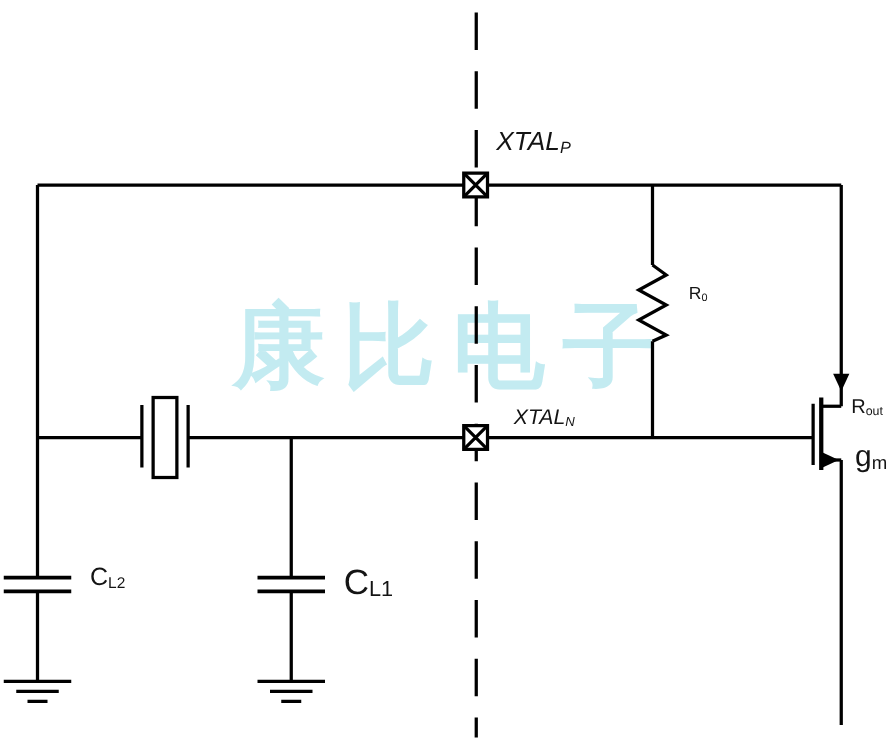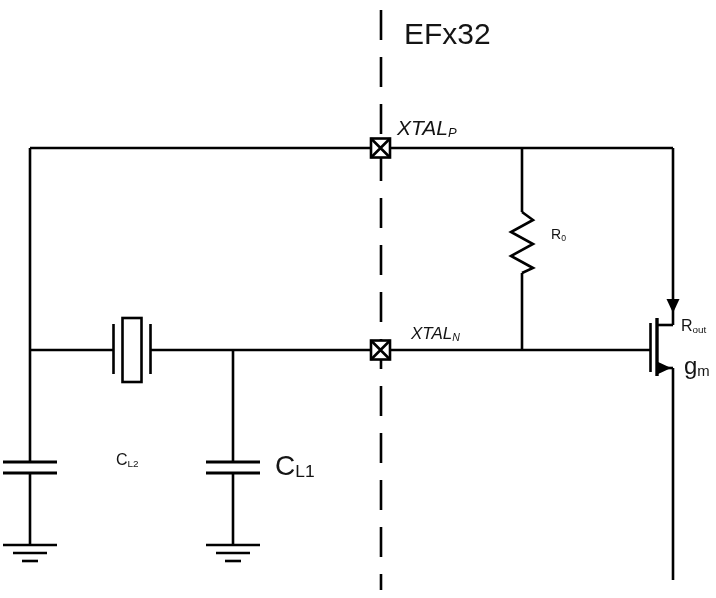--- a/index.html
+++ b/index.html
@@ -32,33 +32,34 @@
   .lbl {
     position: absolute;
     z-index: 2;
     white-space: nowrap;
     line-height: 1;
     color: #141414;
   }
   .lbl .sub { font-size: 0.62em; vertical-align: -2px; }
   .italic { font-style: italic; }
   #lbl-efx32 { left: 404px; top: 19px;  font-size: 30px; }
-  #lbl-xtalp { left: 397px; top: 117px; font-size: 21px; }
+  #lbl-xtalp { left: 397px; top: 103px; font-size: 21px; }
   #lbl-xtaln { left: 411px; top: 325px; font-size: 17px; }
   #lbl-r0    { left: 551px; top: 227px; font-size: 14px; }
   #lbl-rout  { left: 681px; top: 318px; font-size: 16px; }
   #lbl-gm    { left: 684px; top: 354px; font-size: 24px; }
-  #lbl-cl2   { left: 72px;  top: 452px; font-size: 16px; margin-left: 44px; }
+  #lbl-cl2   { left: 72px;  top: 452px; font-size: 20px; }
   #lbl-cl1   { left: 275px; top: 452px; font-size: 28px; }
 </style>
 </head>
 <body>
 
 <div id="canvas">
 
+  <div id="watermark">康比电子</div>
 
   <svg id="circuit-svg" width="716" height="598" viewBox="0 0 716 598">
     <g fill="none" stroke="#000000" stroke-width="2.6">
 
       <path d="M381,10 V590" stroke-dasharray="30 17"></path>
 
       <path d="M30,148 H673"></path>
 
       <path d="M30,148 V462"></path>
 
@@ -115,21 +116,20 @@
         <rect x="371" y="138.5" width="19" height="19" fill="#ffffff"></rect>
         <path d="M371,138.5 L390,157.5 M390,138.5 L371,157.5"></path>
       </g>
       <g>
         <rect x="371" y="340.5" width="19" height="19" fill="#ffffff"></rect>
         <path d="M371,340.5 L390,359.5 M390,340.5 L371,359.5"></path>
       </g>
     </g>
   </svg>
 
-  <div class="lbl" id="lbl-efx32">EFx32</div>
 
   <div class="lbl italic" id="lbl-xtalp">
     <span>XTAL</span><span class="sub">P</span>
   </div>
 
   <div class="lbl italic" id="lbl-xtaln">
     <span>XTAL</span><span class="sub">N</span>
   </div>
 
   <div class="lbl" id="lbl-r0">

